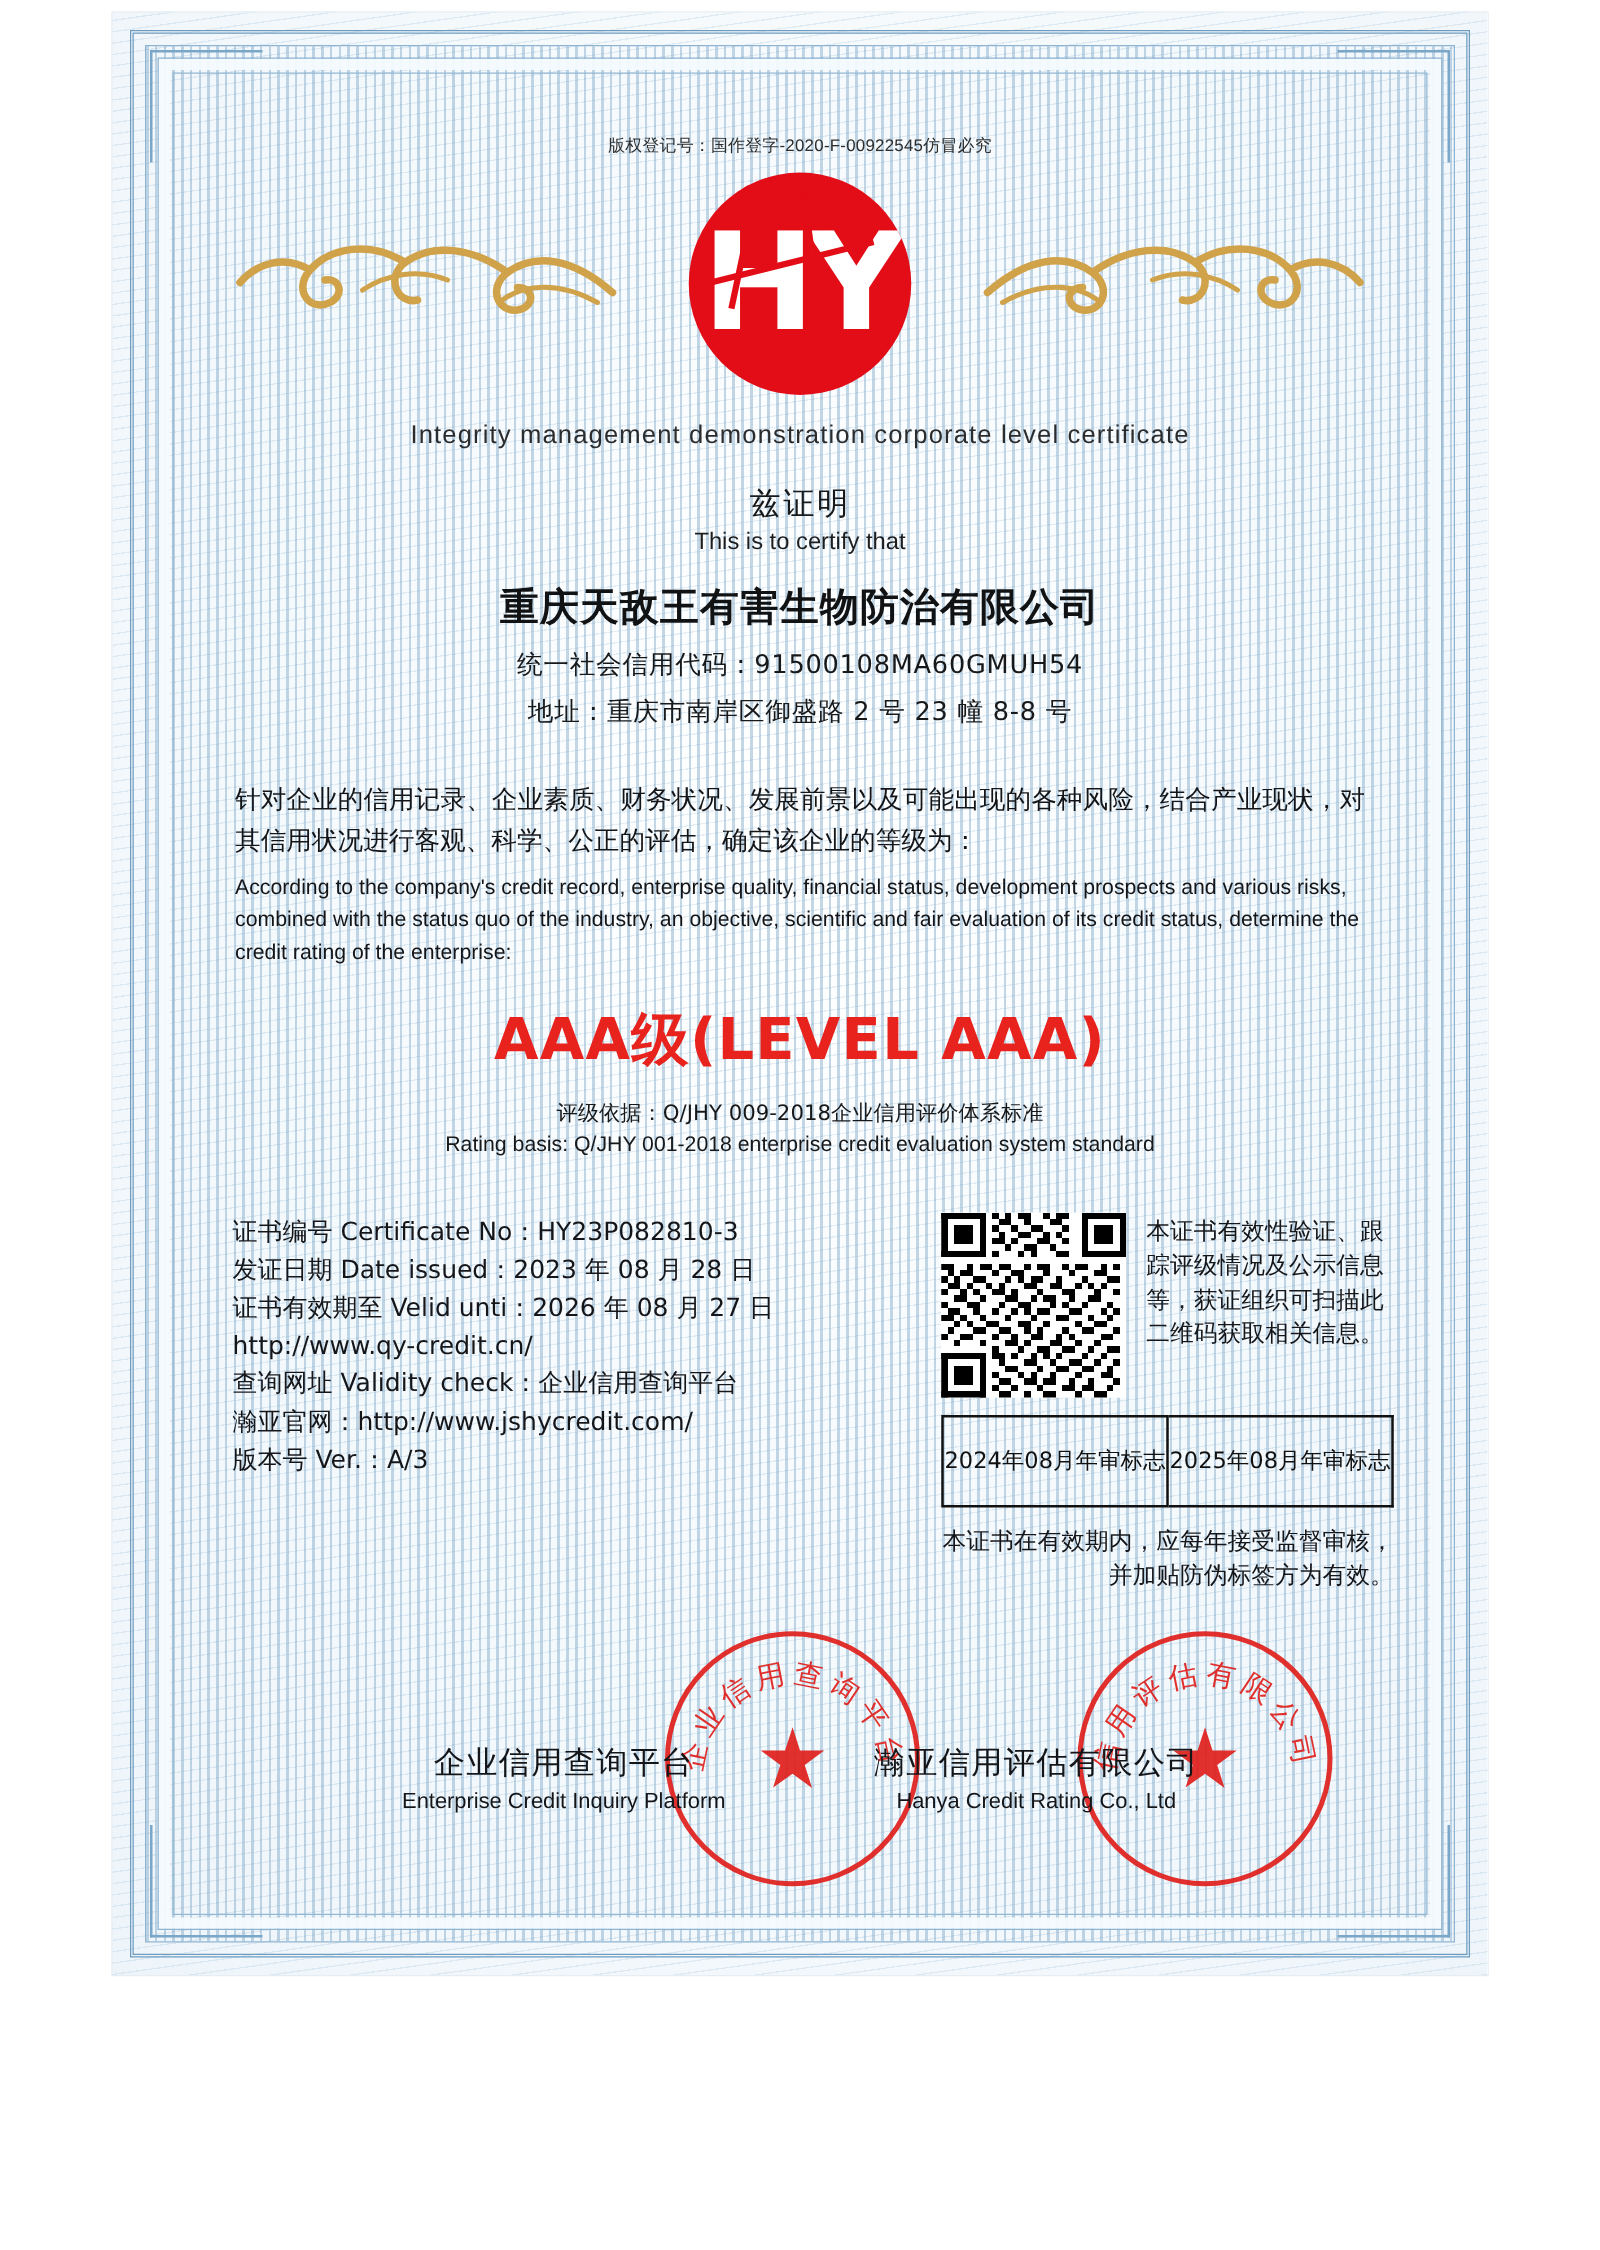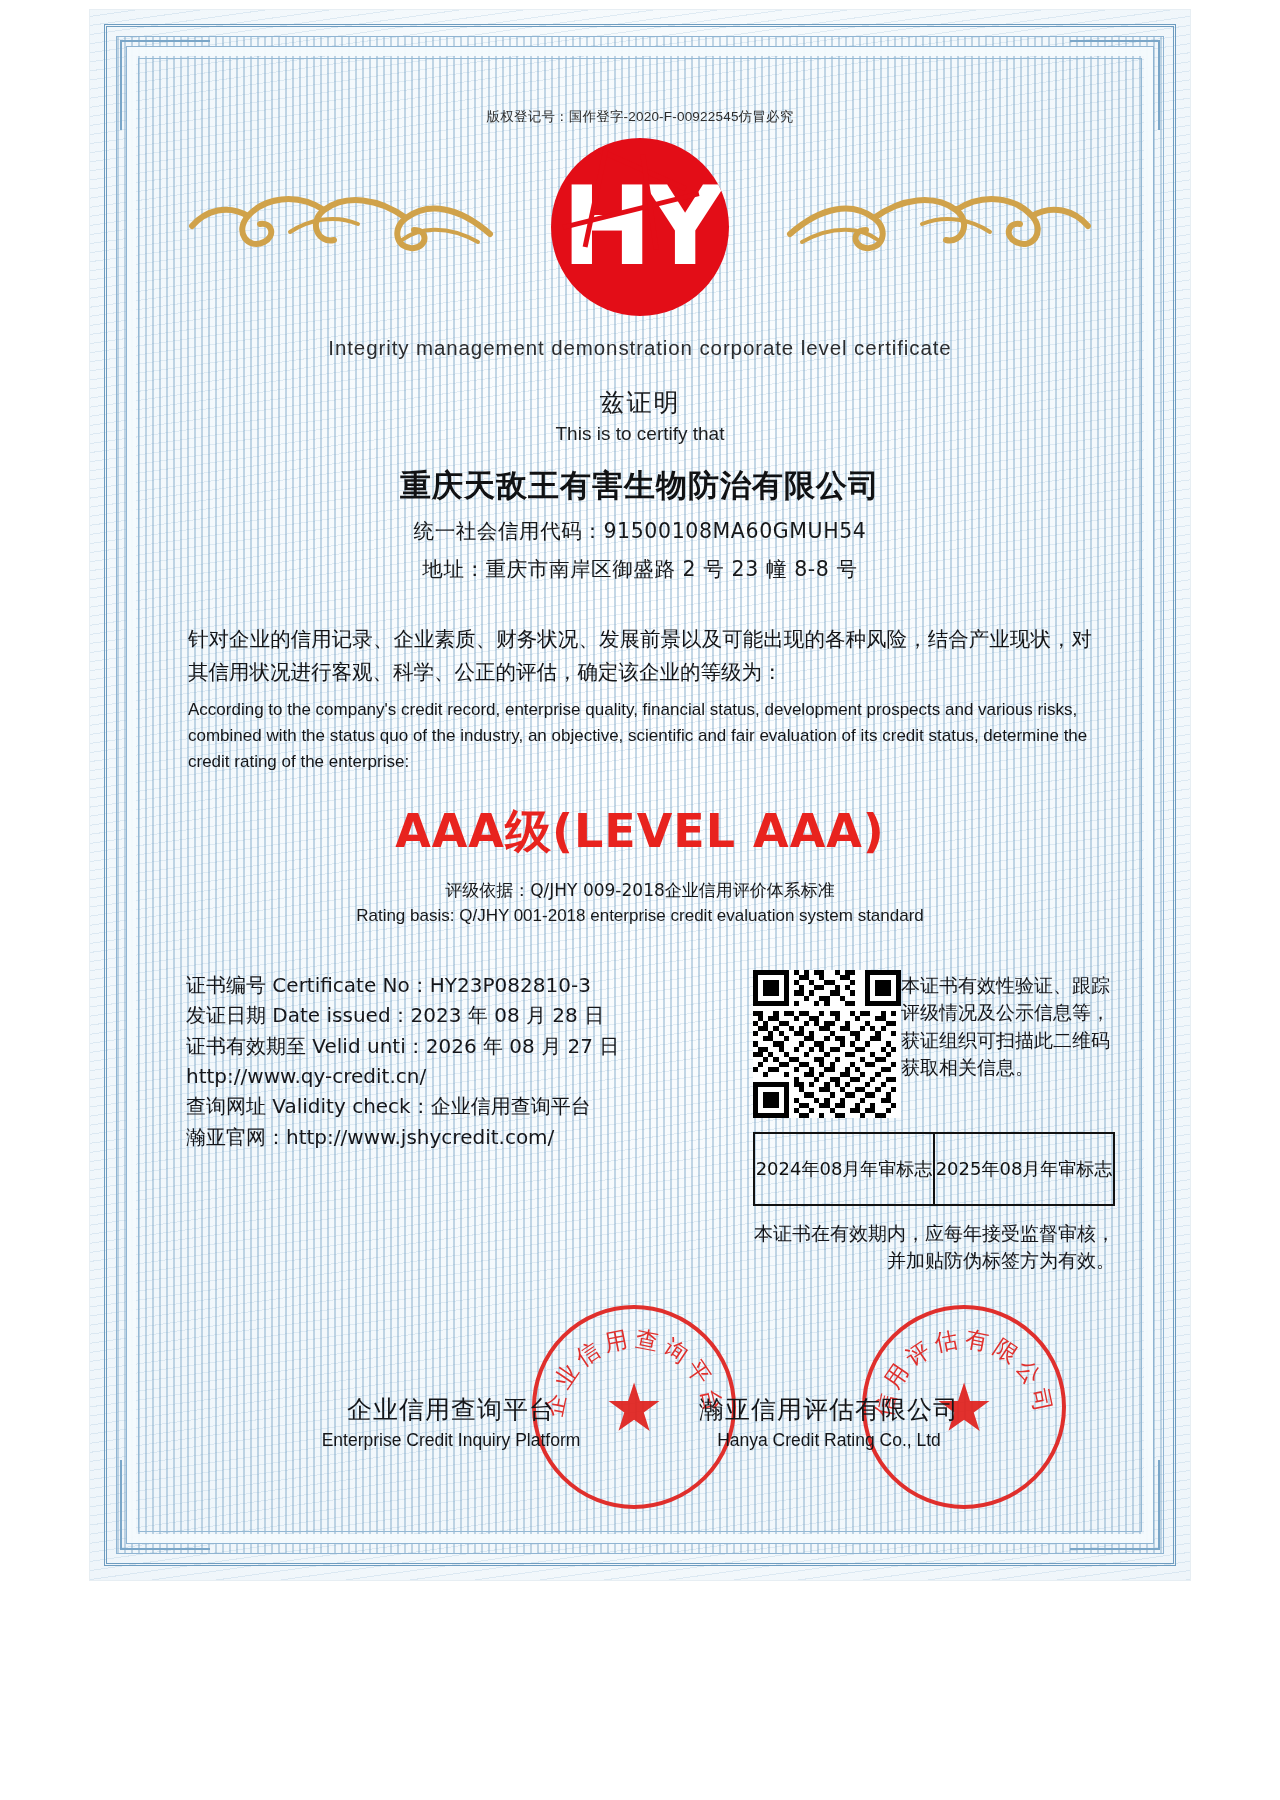--- a/index.html
+++ b/index.html
@@ -243,21 +243,21 @@
     font-family: "DejaVu Sans", "Liberation Sans", sans-serif;
   }
   .details .row { white-space: nowrap; }
   .details .url { font-size: 20px; }
 
   .qr-col {
     flex: 1;
   }
   .qr-top {
     display: flex;
-    gap: 0;
+    gap: 16px;
   }
   .qr-code {
     width: 148px;
     height: 148px;
     flex: 0 0 148px;
     background: #ffffff;
     position: relative;
   }
   .qr-note {
     font-size: 19px;
@@ -410,20 +410,21 @@
 
     <div class="lower">
 
       <div class="details">
         <div class="row">证书编号 Certificate No：HY23P082810-3</div>
         <div class="row">发证日期 Date issued：2023 年 08 月 28 日</div>
         <div class="row">证书有效期至 Velid unti：2026 年 08 月 27 日</div>
         <div class="row url">http://www.qy-credit.cn/</div>
         <div class="row">查询网址 Validity check：企业信用查询平台</div>
         <div class="row url">瀚亚官网：http://www.jshycredit.com/</div>
+        <div class="row">版本号 Ver.：A/3</div>
       </div>
 
       <div class="qr-col">
         <div class="qr-top">
           <div class="qr-code">
             <svg width="148" height="148" viewBox="0 0 29 29" shape-rendering="crispEdges">
               <rect width="29" height="29" fill="#ffffff"></rect>
               <g fill="#000000">
                 <rect x="0" y="0" width="7" height="1"></rect>
                   <rect x="0" y="6" width="7" height="1"></rect>

